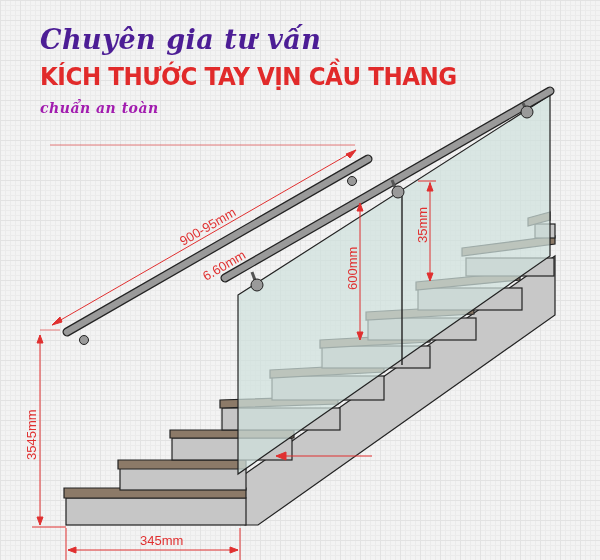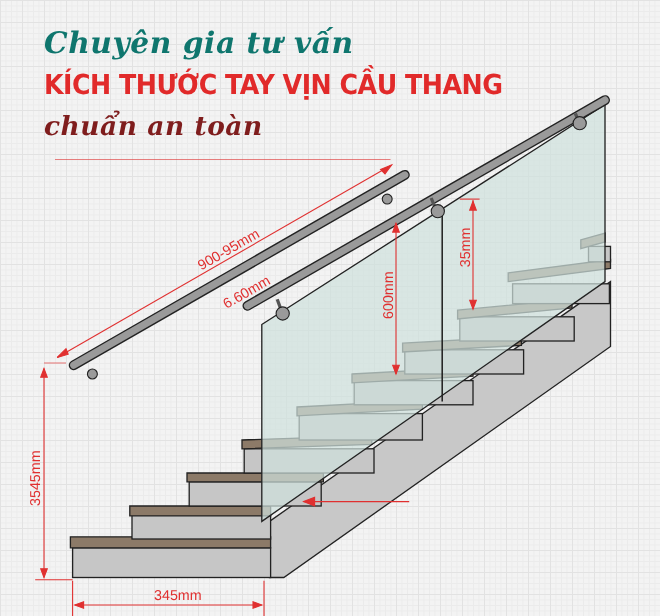--- a/index.html
+++ b/index.html
@@ -11,32 +11,32 @@
       linear-gradient(90deg, #e2e2e2 1px, transparent 1px),
       linear-gradient(#ebebeb 1px, transparent 1px),
       linear-gradient(90deg, #ebebeb 1px, transparent 1px);
     background-size: 20px 20px, 20px 20px, 5px 5px, 5px 5px;
     position: relative;
     font-family: "DejaVu Sans", sans-serif;
   }
   .title-line1 {
     position: absolute; left: 40px; top: 24px;
     font-family: "DejaVu Serif", serif; font-style: italic; font-weight: bold;
-    font-size: 27px; color: #0f766e; letter-spacing: 0.5px;
+    font-size: 27px; color: #4c1d95; letter-spacing: 0.5px;
   }
   .title-line2 {
     position: absolute; left: 40px; top: 62px;
     font-family: "DejaVu Sans", sans-serif; font-weight: bold;
     font-size: 25px; color: #e12a2a; letter-spacing: -0.5px;
     transform: scaleX(0.92); transform-origin: left;
   }
   .title-line3 {
     position: absolute; left: 40px; top: 100px;
     font-family: "DejaVu Serif", serif; font-style: italic; font-weight: bold;
-    font-size: 24px; color: #7f1d1d; letter-spacing: 0.5px;
+    font-size: 14px; color: #a21caf; letter-spacing: 0.5px;
   }
   svg.diagram { position: absolute; left: 0; top: 0; }
   .dim-text {
     font-family: "Liberation Sans", sans-serif; font-size: 13px; fill: #e03030;
   }
 </style>
 </head>
 <body>
 
 <div class="title-line1">Chuyên gia tư vấn</div>

